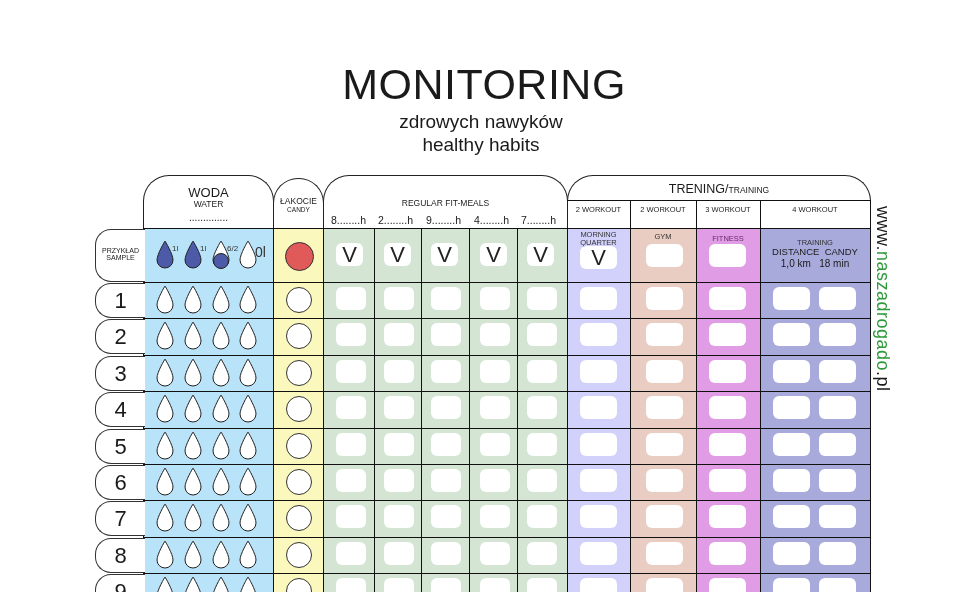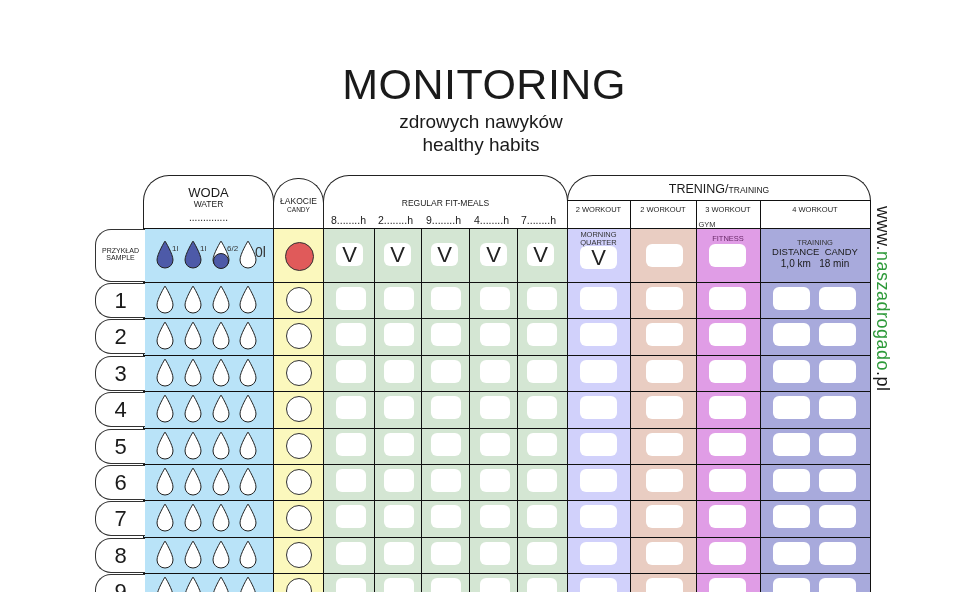--- a/index.html
+++ b/index.html
@@ -133,21 +133,21 @@
 <div class="box" style="left:480px;top:243px;width:27px;"></div>
 <div class="check" style="left:480px;top:243px;width:27px;">V</div>
 <div class="box" style="left:527px;top:243px;width:27px;"></div>
 <div class="check" style="left:527px;top:243px;width:27px;">V</div>
 
 <div class="small" style="left:567px;width:63px;top:230px;">MORNING</div>
 <div class="small" style="left:567px;width:63px;top:238px;">QUARTER</div>
 <div class="box" style="left:580px;top:246px;width:37px;"></div>
 <div class="check" style="left:580px;top:246px;width:37px;">V</div>
 
-<div class="small" style="left:630px;width:66px;top:220px;padding-left:44px;">GYM</div>
+<div class="small" style="left:630px;width:66px;top:232px;">GYM</div>
 <div class="box" style="left:646px;top:244px;width:37px;"></div>
 
 <div class="small" style="left:696px;width:64px;top:234px;color:#6a2a6a;">FITNESS</div>
 <div class="box" style="left:709px;top:244px;width:37px;"></div>
 
 <div class="small" style="left:760px;width:110px;top:238px;">TRAINING</div>
 <div style="position:absolute;left:760px;width:110px;top:246px;text-align:center;font-size:9.5px;">
   <span>DISTANCE</span>&nbsp;&nbsp;<span>CANDY</span>
 </div>
 <div style="position:absolute;left:760px;width:110px;top:258px;text-align:center;font-size:10px;">

